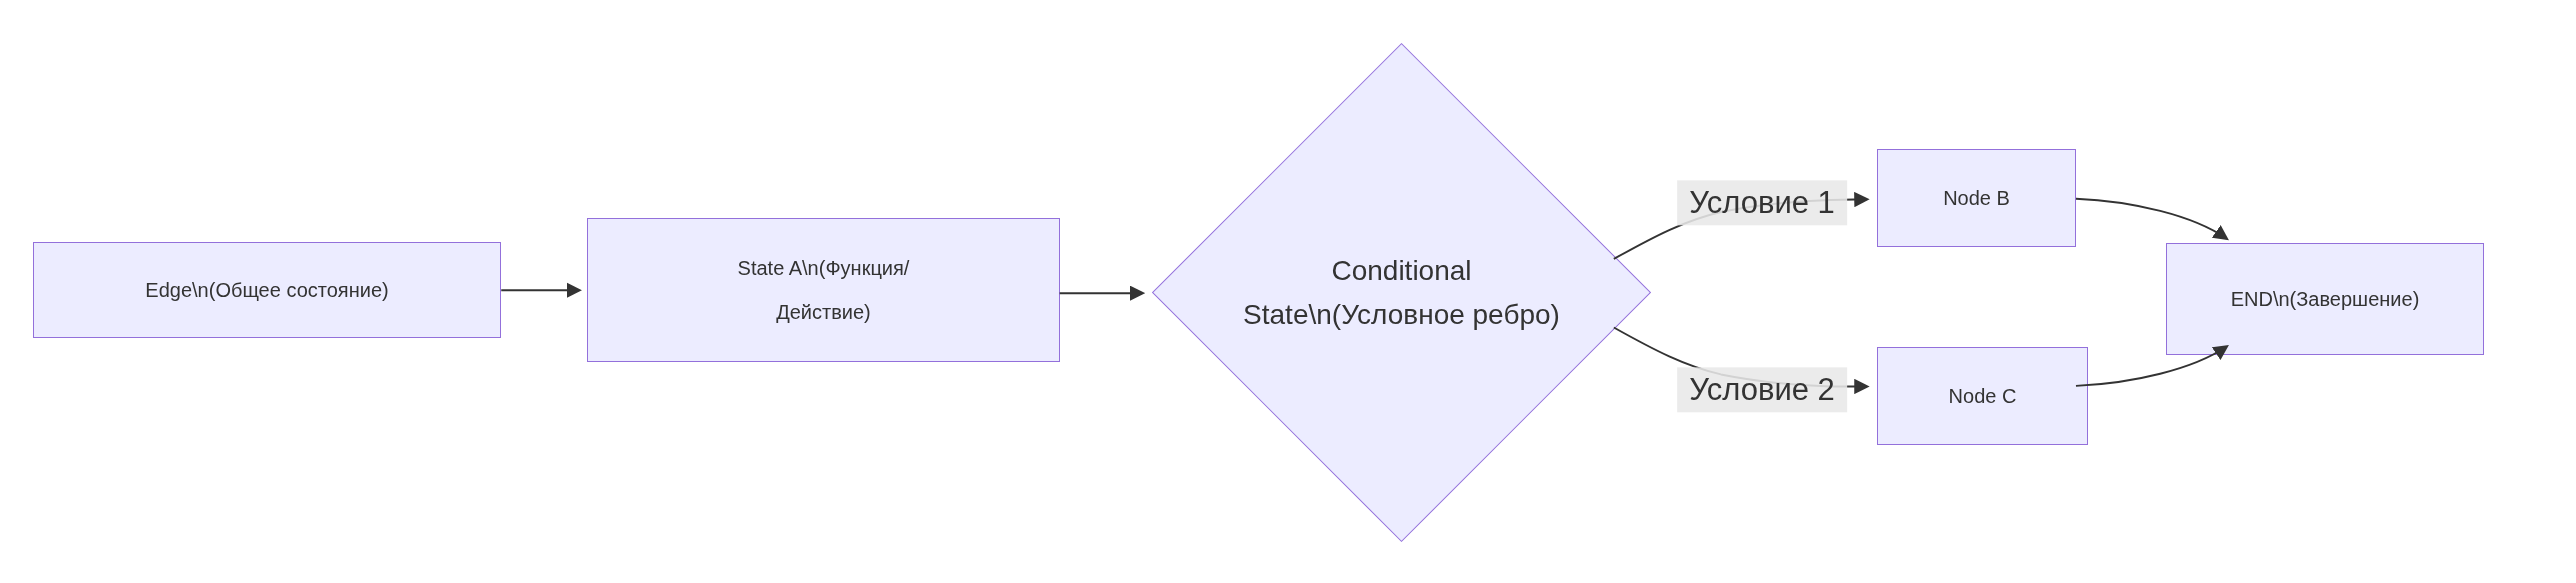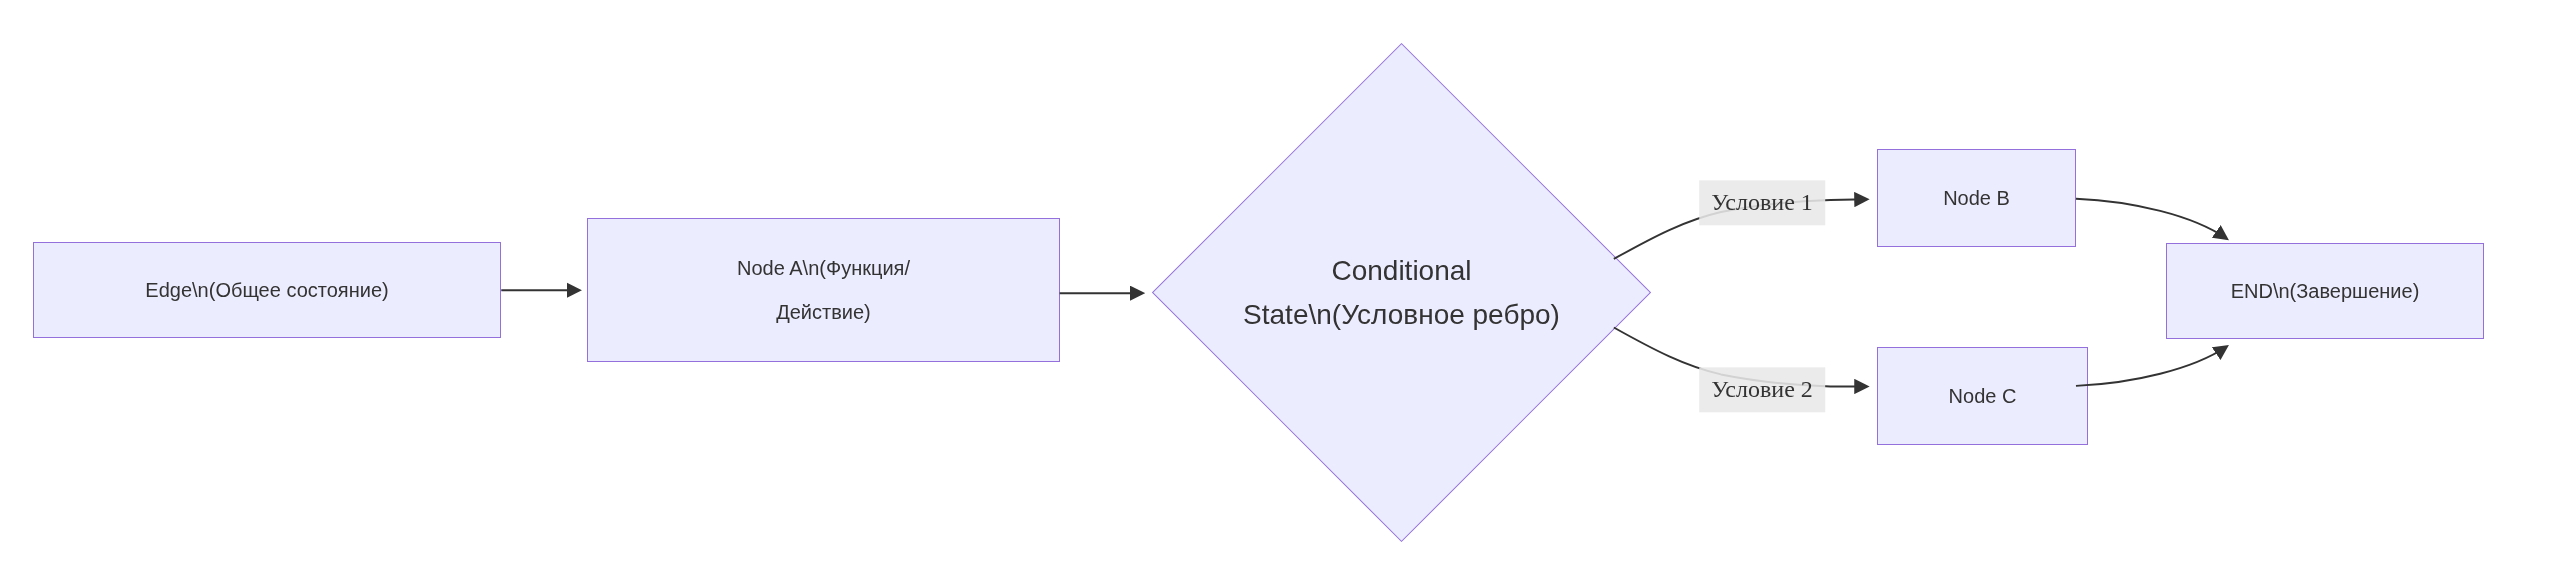--- a/index.html
+++ b/index.html
@@ -32,21 +32,21 @@
     justify-content:center;
     text-align:center;
     font-size:20px;
     line-height:44px;
     color:var(--text);
   }
   #node-state{left:33px;top:242px;width:468px;height:96px;}
   #node-a{left:587px;top:218px;width:473px;height:144px;}
   #node-b{left:1877px;top:149px;width:199px;height:98px;}
   #node-c{left:1877px;top:347px;width:211px;height:98px;}
-  #node-end{left:2166px;top:243px;width:318px;height:96px;}
+  #node-end{left:2166px;top:243px;width:318px;height:112px;}
 
   #decision{
     position:absolute;
     left:1152px;top:43px;width:499px;height:499px;
   }
   #decision .diamond{
     position:absolute;
     left:73px;top:73px;
     width:353px;height:353px;
     transform:rotate(45deg);
@@ -69,40 +69,39 @@
   .edge-path{
     fill:none;
     stroke:var(--edge);
     stroke-width:3.2px;
   }
   .edge-label{
     position:absolute;
     transform:translate(-50%,-50%);
     background:rgba(232,232,232,0.88);
     padding:7.2px 12px;
-    font-size:24px;
+    font-size:31px;
     line-height:31px;
     white-space:nowrap;
     color:var(--text);
-    font-family:Liberation Serif, serif;
   }
   #edge-label-1{left:1762px;top:203px;}
   #edge-label-2{left:1762px;top:390px;}
 </style>
 </head>
 <body>
 
 <div id="canvas">
 
   <div class="node" id="node-state">
     <span>Edge\n(Общее состояние)</span>
   </div>
 
   <div class="node" id="node-a">
-    <span>Node A\n(Функция/</span>
+    <span>State A\n(Функция/</span>
     <span>Действие)</span>
   </div>
 
   <div id="decision">
     <div class="diamond"></div>
     <div class="decision-text">
       <span>Conditional</span>
       <span>State\n(Условное ребро)</span>
     </div>
   </div>

